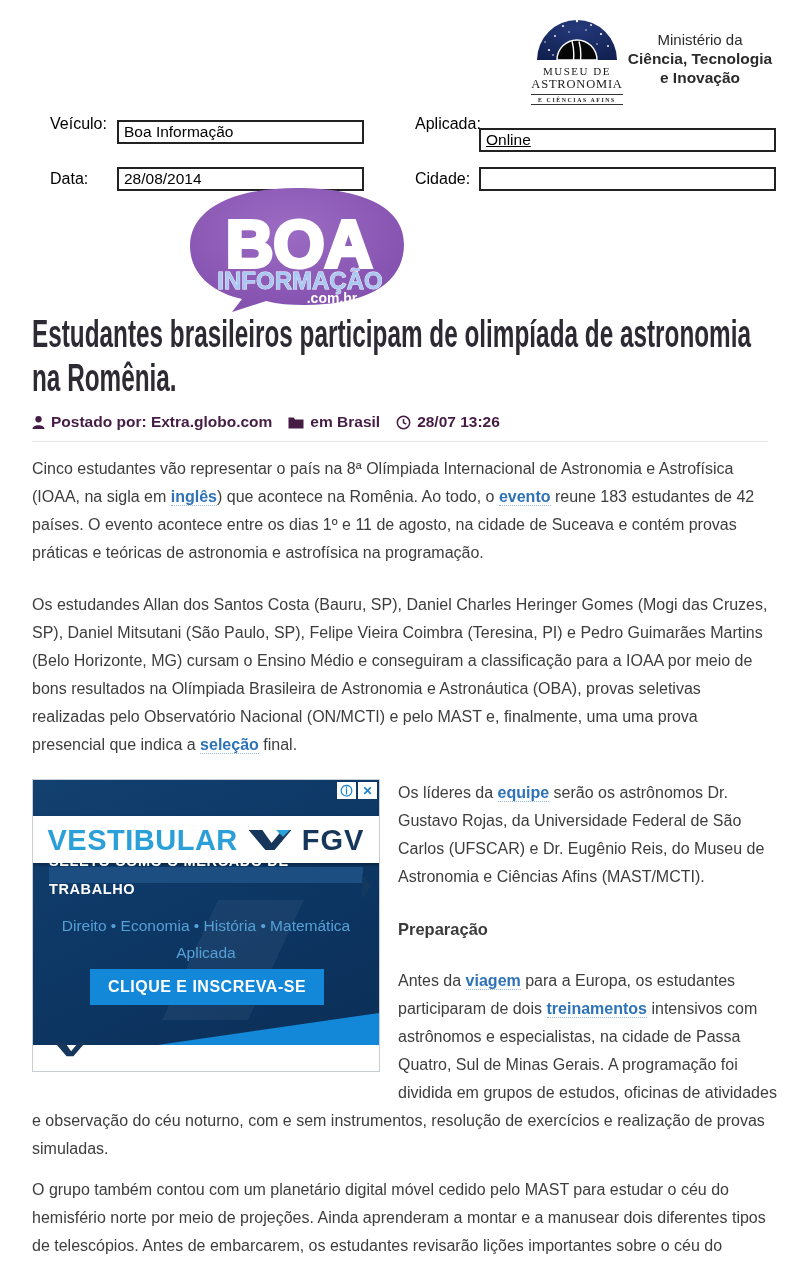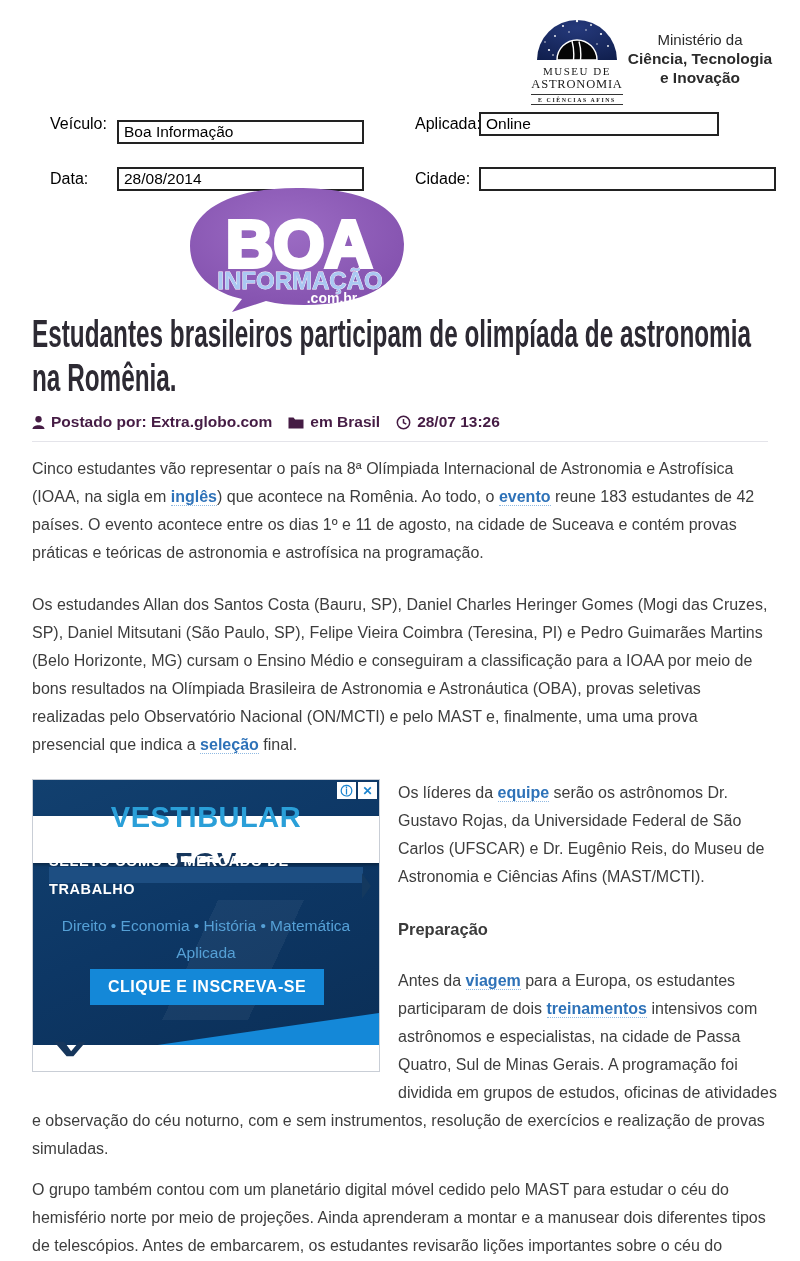--- a/index.html
+++ b/index.html
@@ -51,21 +51,21 @@
   
   .ad { float:left; width:348px; height:293px; margin:0 18px 14px 0; position:relative;
         background:linear-gradient(155deg,#12406f 0%, #0d3765 45%, #0b2e55 100%);
         border:1px solid #c9ced6; overflow:hidden; }
   .ad-stripe { position:absolute; left:-40px; top:120px; width:480px; height:120px;
                background:linear-gradient(115deg, transparent 42%, rgba(255,255,255,0.05) 42%, rgba(255,255,255,0.05) 58%, transparent 58%); }
   .adchoices { position:absolute; top:2px; right:2px; display:flex; gap:2px; z-index:5; }
   .adchoices span { width:19px; height:17px; background:#fff; color:#1a84cf; font-size:12px; font-weight:700;
                     display:flex; align-items:center; justify-content:center; }
   .ad-banner { position:absolute; left:0; right:0; top:36px; height:47px; background:#fff;
-               display:flex; align-items:center; justify-content:center; gap:9px; box-shadow:0 2px 3px rgba(0,0,0,0.35);flex-direction:column; }
+               display:flex; align-items:center; justify-content:center; gap:9px; box-shadow:0 2px 3px rgba(0,0,0,0.35); }
   .ad-vest { font-size:29px; font-weight:700; color:#2a9fd8; letter-spacing:0.5px; }
   .ad-fgv  { font-size:29px; font-weight:700; color:#16365c; letter-spacing:1px; }
   .ad-ribbon { position:absolute; left:16px; right:16px; top:87px; height:16px; background:#1d4e82;
                display:flex; align-items:center; justify-content:center;
                color:#fff; font-size:14.5px; font-weight:700; letter-spacing:0.6px; }
   .ad-ribbon::after { content:""; position:absolute; right:-8px; top:6px; border-left:9px solid #14395f;
                       border-top:13px solid transparent; border-bottom:13px solid transparent; }
   .ad-cats { position:absolute; left:0; right:0; top:132px; text-align:center;
              color:#55a0d6; font-size:15.5px; line-height:27px; }
   .ad-btn { position:absolute; left:57px; top:189px; width:234px; height:36px; background:#1488d8;
@@ -113,21 +113,21 @@
 
   <div class="ministry">
     <div class="m1">Ministério da</div>
     <div class="m2">Ciência, Tecnologia</div>
     <div class="m3">e Inovação</div>
   </div>
 
   <span class="fld-label" style="left:50px; top:115px;">Veículo:</span>
   <div class="fld-box" style="left:117px; top:120px; width:247px;">Boa Informação</div>
   <span class="fld-label" style="left:415px; top:115px;">Aplicada:</span>
-  <div class="fld-box" style="left:479px; top:112px; width:240px;">Online</div>
+  <div class="fld-box" style="left:479px; top:128px; width:297px;text-decoration:underline;">Online</div>
 
   <span class="fld-label" style="left:50px; top:170px;">Data:</span>
   <div class="fld-box" style="left:117px; top:167px; width:247px;">28/08/2014</div>
   <span class="fld-label" style="left:415px; top:170px;">Cidade:</span>
   <div class="fld-box" style="left:479px; top:167px; width:297px;"></div>
 
   <div class="boa-logo">
     <svg width="230" height="128" viewBox="0 0 230 128">
       <defs>
         <radialGradient id="boag" cx="45%" cy="35%" r="80%">

